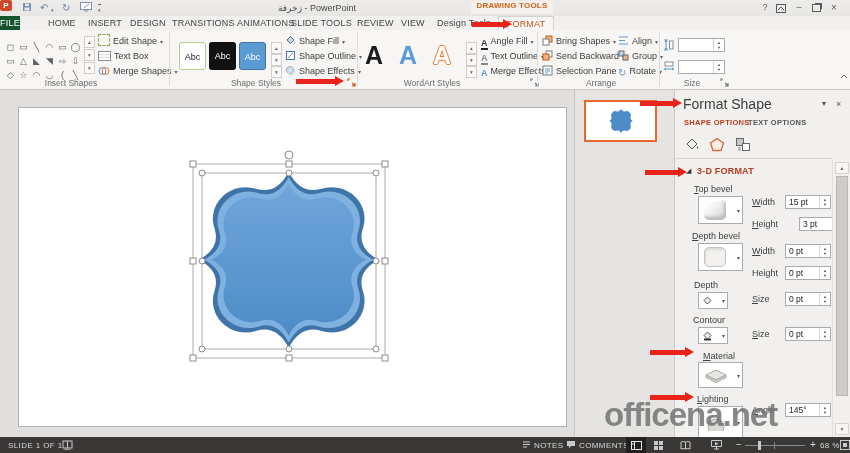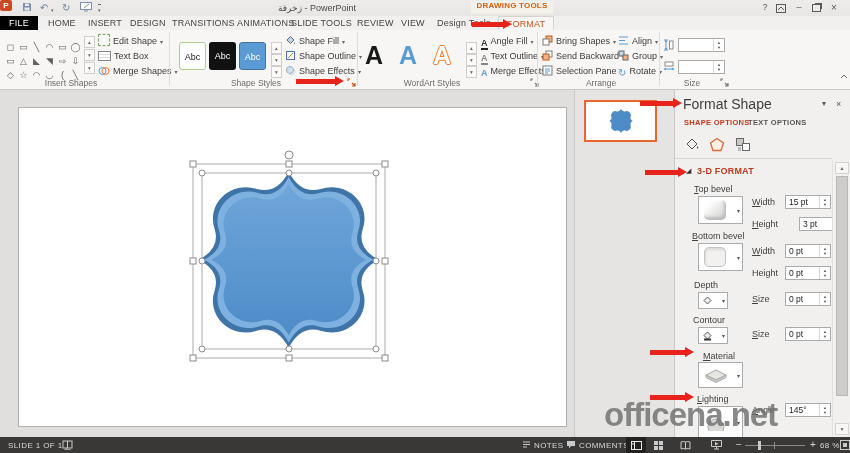--- a/index.html
+++ b/index.html
@@ -17,21 +17,21 @@
   .ctx-group{position:absolute;left:471px;top:1px;width:82px;height:13px;text-align:center;
     font-size:8px;font-weight:bold;color:#CE6215;letter-spacing:.2px;background:#F4F1ED}
   .winctl{position:absolute;top:2px;font-size:9px;color:#5a5a5a;width:14px;text-align:center}
   #ctl-restore i{display:block;width:7px;height:6px;border:1px solid #5a5a5a;margin:2px auto 0;background:#EDECEA;box-shadow:2px -2px 0 -1px #5a5a5a}
   #user-chip{position:absolute;right:15px;top:17px;font-size:8.5px;color:#444}
   #avatar{position:absolute;right:1px;top:16px;width:12px;height:12px;
     background:linear-gradient(135deg,#9DC3E6,#4d7eb0);border:1px solid #8aa;}
   
   #tabrow{left:0;top:16px;width:850px;height:14px;background:#F1F0EE}
   .tab{position:absolute;top:0;height:14px;line-height:14px;font-size:9px;color:#444;letter-spacing:.2px}
-  #tab-file{left:0;width:38px;background:#000000;color:#fff;text-align:center}
+  #tab-file{left:0;width:20px;background:#14532d;color:#fff;text-align:center}
   #tab-format{left:498px;width:56px;background:#F7F6F4;border:1px solid #D4D3D1;border-bottom:none;
     box-sizing:border-box;color:#C8551B;text-align:center;top:0;height:14px}
   
   #ribbon{left:0;top:30px;width:850px;height:60px;background:#F7F6F4;border-bottom:1px solid #C9C8C6;box-sizing:border-box}
   .gsep{position:absolute;top:2px;width:1px;height:54px;background:#DCDBD9}
   .glabel{position:absolute;top:48px;font-size:8.5px;color:#6b6b6b;text-align:center}
   .rbtn{position:absolute;font-size:9px;color:#3c3c3c;white-space:nowrap;height:14px;line-height:14px}
   .rbtn .ic{display:inline-block;vertical-align:-2px;margin-right:3px}
   .caret{font-size:6px;color:#666;margin-left:3px}
   .mini{display:inline-block;width:13px;text-align:center;font-size:9px;color:#5f5f5f}
@@ -429,21 +429,21 @@
     </div>
     <span class="plabel u1" style="left:77px;top:129px">Height</span>
     <div class="spinbox pspin" style="left:124px;top:127px">
       <span class="val">3 pt</span>
         <span class="spinarr">
           <span>▲</span>
           <span>▼</span>
         </span>
     </div>
 
-    <span class="plabel u1" style="left:17px;top:141px">Bottom bevel</span>
+    <span class="plabel u1" style="left:17px;top:141px">Depth bevel</span>
     <div class="pbtn" style="left:23px;top:153px;width:45px;height:28px">
       <span class="bevel-flat"></span>
         <span class="dd">▾</span>
     </div>
     <span class="plabel u1" style="left:77px;top:156px">Width</span>
     <div class="spinbox pspin" style="left:110px;top:154px">
       <span class="val">0 pt</span>
         <span class="spinarr">
           <span>▲</span>
           <span>▼</span>

